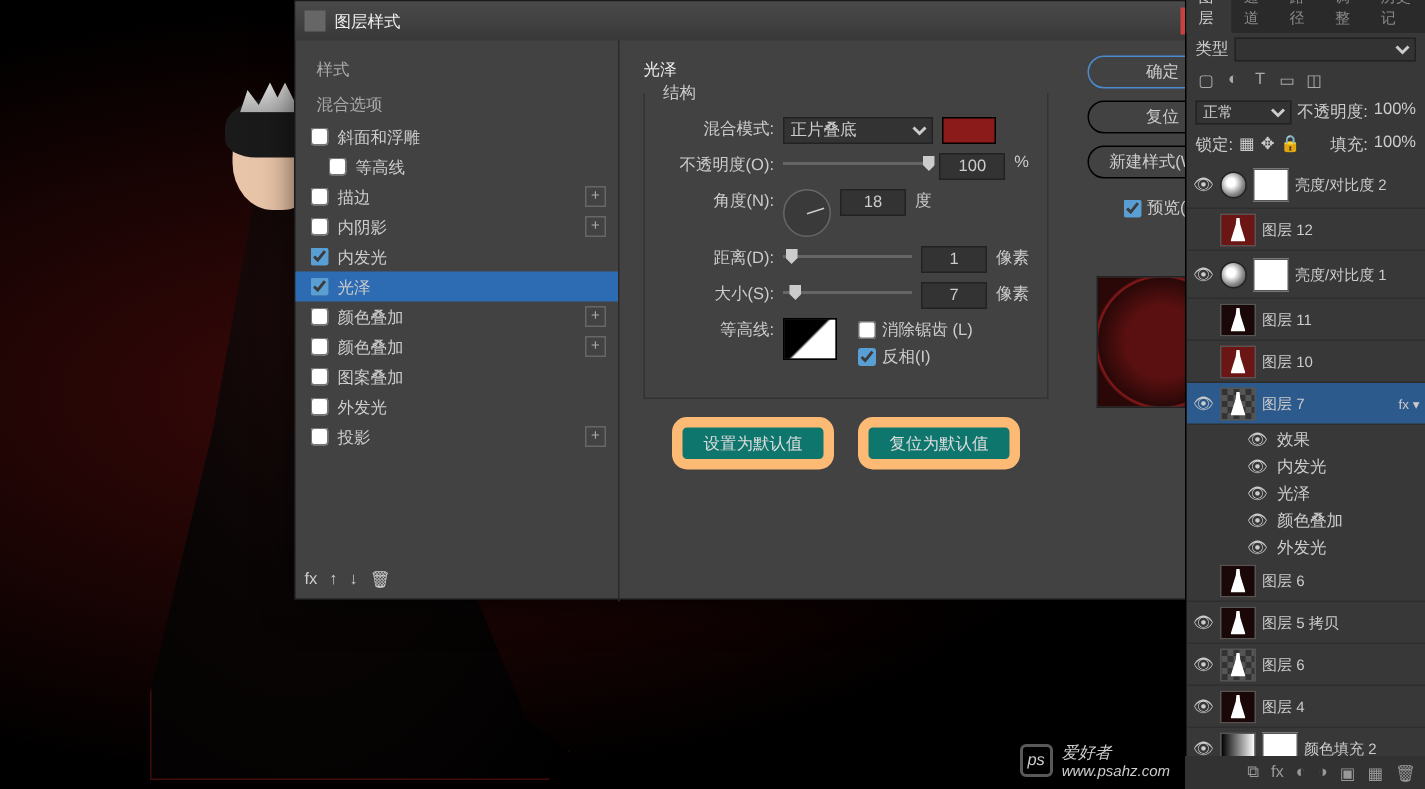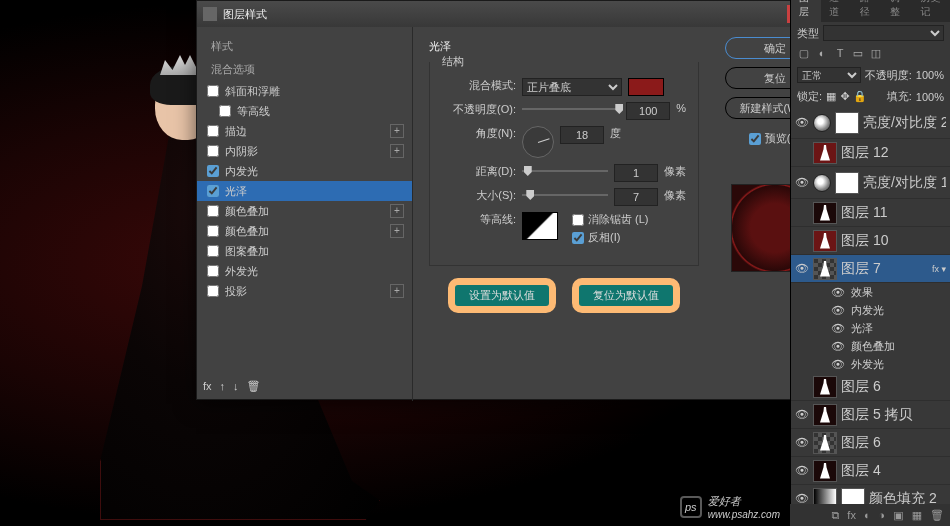--- a/index.html
+++ b/index.html
@@ -48,37 +48,37 @@
 .btn-s{background:#0f766e;border:7px solid #fdba74;border-radius:10px;padding:3px 14px;color:#ddd;cursor:pointer}
 .side-btns{width:120px;padding:10px 12px;display:flex;flex-direction:column;gap:8px;align-items:center}
 .pill{width:100px;height:22px;border:1px solid #000000;border-radius:11px;text-align:center;line-height:20px;background:#424242;cursor:pointer}
 .pill.primary{border-color:#4a8cd0}
 .side-btns .chk{margin-top:4px}
 .preview{width:88px;height:88px;background:radial-gradient(circle at 50% 50%,#5a1010 40%,#2a0808 70%,#8b1a1a 72%,#2a0808 75%);border:1px solid #222;margin-top:30px}
 .panels{position:absolute;right:0;top:0;width:160px;height:526px;background:#383838;border-left:1px solid #000}
 .panel-tabs{display:flex;background:#2a2a2a;height:22px;align-items:flex-end}
 .panel-tabs .tab{padding:3px 8px;background:#383838;color:#ccc;font-size:10px;border-top:1px solid #444}
 .panel-tabs .tab.off{background:#2a2a2a;color:#888}
-.panel-row{display:flex;align-items:center;padding:3px 6px;gap:4px;font-size:10px}
+.panel-row{display:flex;padding:3px 6px;gap:4px;font-size:10px}
 .panel-row select{background:#333;border:1px solid #222;color:#ccc;height:16px;font-size:10px;flex:1}
 .toolbar-icons{display:flex;gap:4px;padding:3px 6px;flex-wrap:wrap}
 .toolbar-icons span{width:14px;height:14px;color:#aaa;text-align:center;font-size:11px;cursor:pointer}
 .layers{overflow-y:auto;height:430px}
 .layer{display:flex;align-items:center;height:28px;border-bottom:1px solid #2e2e2e;padding:0 4px;gap:4px}
 .layer.tall{height:32px}
 .layer.active{background:#2d5a8c}
 .eye{width:14px;height:14px;display:flex;align-items:center;justify-content:center;color:#ccc;font-size:11px}
 .thumb-layer{width:24px;height:22px;background:#222;border:1px solid #555;display:flex;align-items:center;justify-content:center;font-size:9px;overflow:hidden}
 .thumb-layer.chk-pattern{background:repeating-conic-gradient(#555 0 25%,#333 0 50%) 0 0/8px 8px}
 .thumb-layer.white{background:#fff}
 .thumb-layer.dark{background:#1a0808}
 .thumb-layer.red{background:#6b1515}
 .thumb-layer .sil{width:10px;height:16px;background:#fff;clip-path:polygon(40% 0,60% 0,65% 30%,100% 100%,0 100%,35% 30%)}
 .thumb-layer.dark .sil,.thumb-layer.red .sil{background:#fff}
-.layer-name{flex:1;font-size:14px;white-space:nowrap;overflow:hidden}
+.layer-name{flex:1;font-size:10px;white-space:nowrap;overflow:hidden}
 .adj-icon{width:18px;height:18px;border-radius:50%;background:radial-gradient(circle at 40% 40%,#fff 20%,#888 60%,#333);border:1px solid #222}
 .fx-label{font-size:9px;color:#ccc}
 .effects{padding-left:40px}
 .effects .ef{display:flex;align-items:center;height:18px;gap:6px;font-size:10px}
 .layers-foot{position:absolute;bottom:0;right:0;width:160px;height:22px;background:#323232;display:flex;align-items:center;justify-content:flex-end;gap:8px;padding:0 6px}
 .layers-foot span{color:#999;font-size:11px;cursor:pointer}
 .watermark{position:absolute;right:170px;bottom:6px;color:rgba(255,255,255,.35);font-size:16px;font-style:italic;display:flex;align-items:center;gap:6px}
 .watermark .logo{width:22px;height:22px;border:2px solid rgba(255,255,255,.35);border-radius:4px;text-align:center;line-height:18px}
 .top-watermark{position:absolute;right:168px;top:2px;color:#888;font-size:10px}
 </style>

